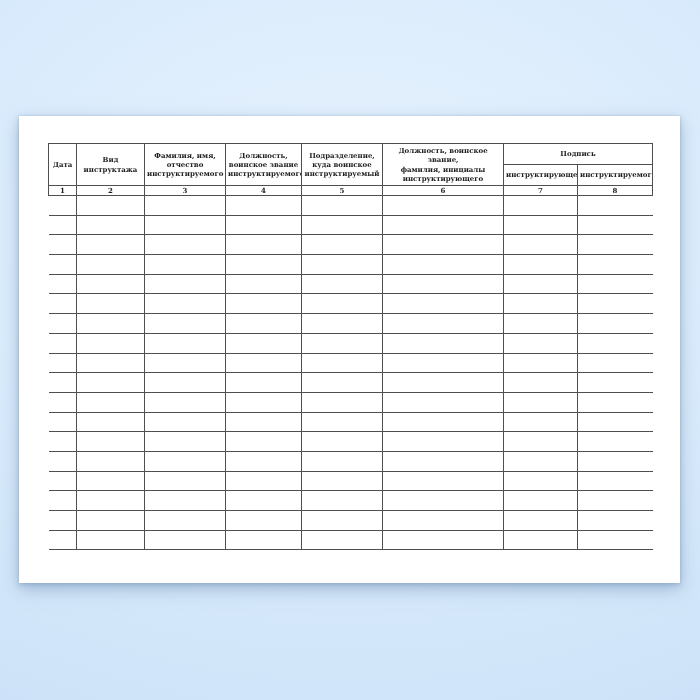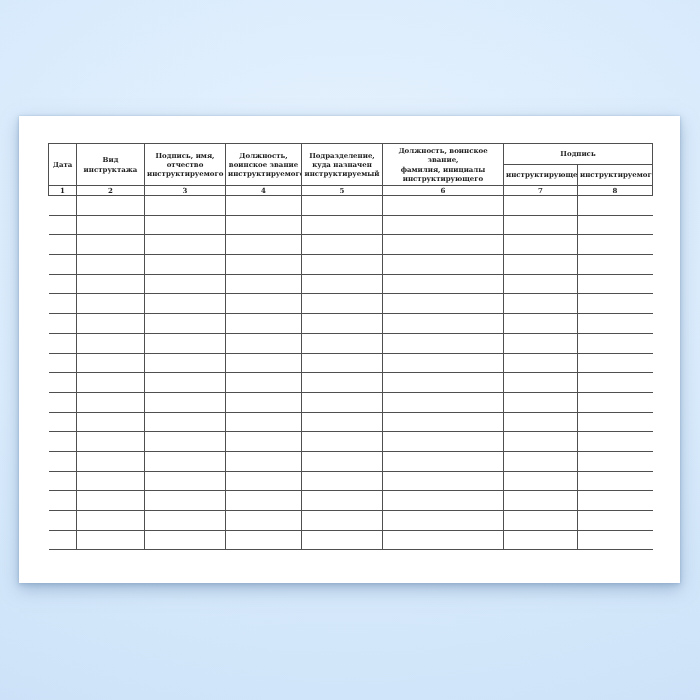--- a/index.html
+++ b/index.html
@@ -66,28 +66,28 @@
           <col style="width: 81px;">
           <col style="width: 121px;">
           <col style="width: 74px;">
           <col style="width: 75px;">
         </colgroup>
       <thead>
         <tr class="hdr">
           <th rowspan="2">Дата</th>
           <th rowspan="2">Вид
 инструктажа</th>
-          <th rowspan="2">Подпись, имя,
+          <th rowspan="2">Фамилия, имя,
 отчество
 инструктируемого</th>
           <th rowspan="2">Должность,
 воинское звание
 инструктируемого</th>
           <th rowspan="2">Подразделение,
-куда назначен
+куда воинское
 инструктируемый</th>
           <th rowspan="2">Должность, воинское звание,
 фамилия, инициалы
 инструктирующего</th>
           <th colspan="2">Подпись</th>
         </tr>
         <tr class="hdr2">
           <th>инструктирующего</th>
           <th>инструктируемого</th>
         </tr>

